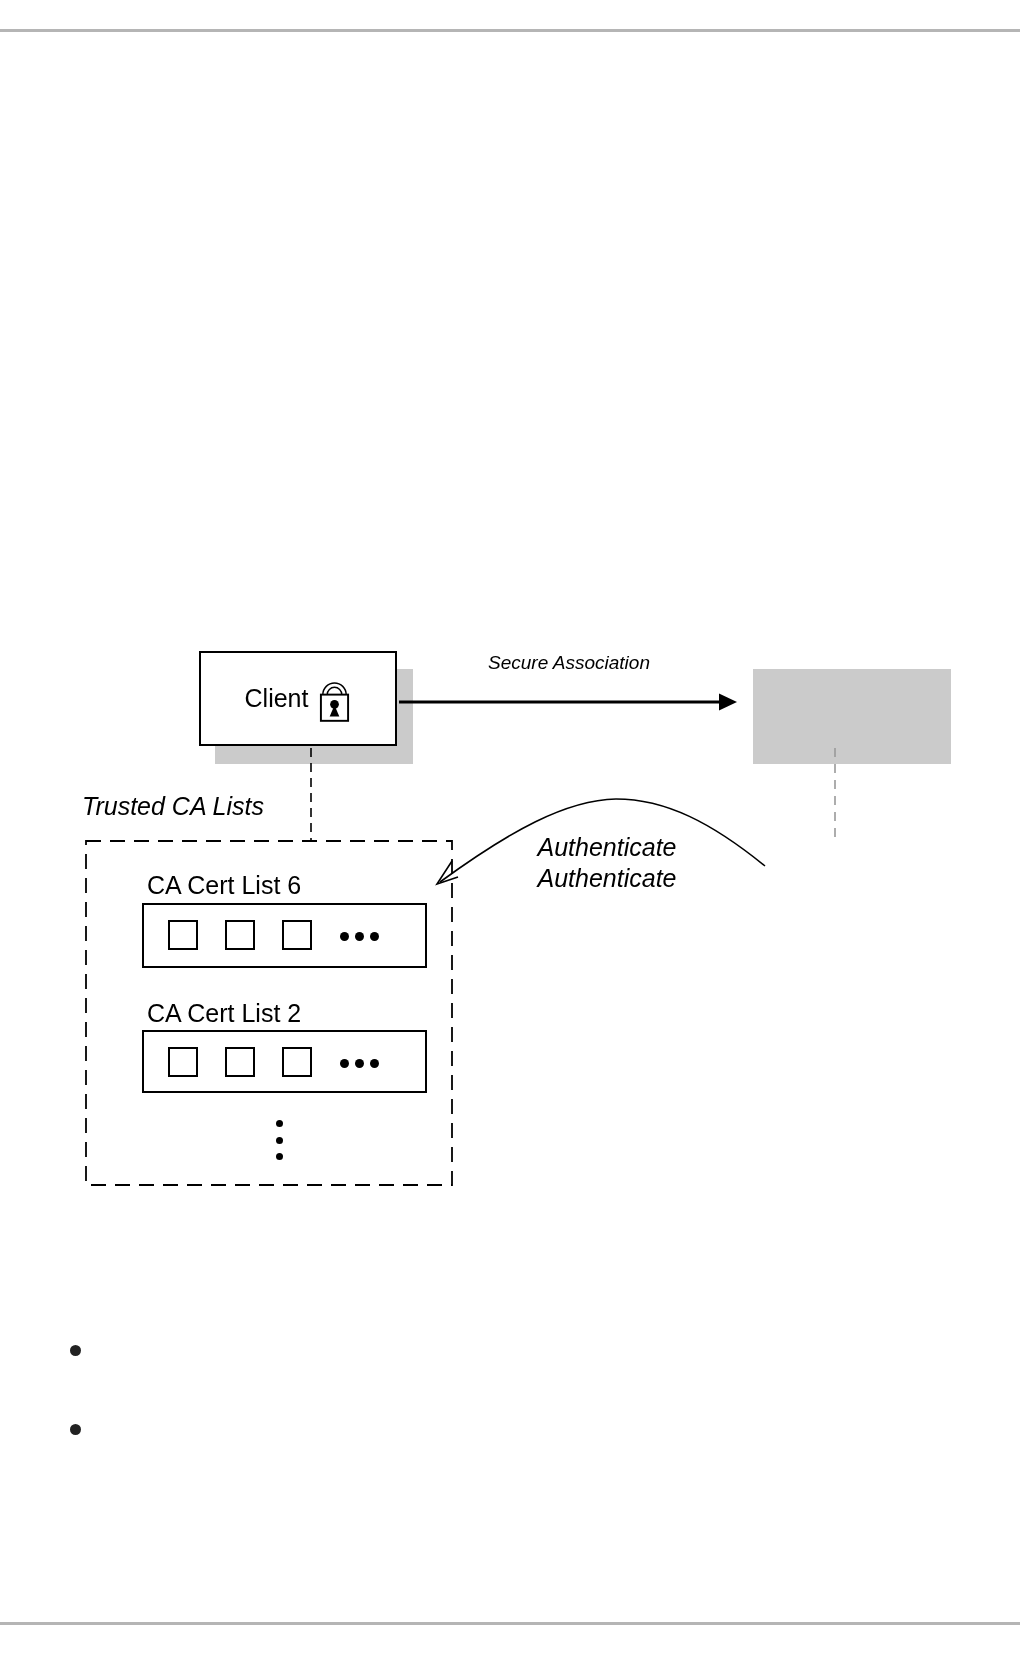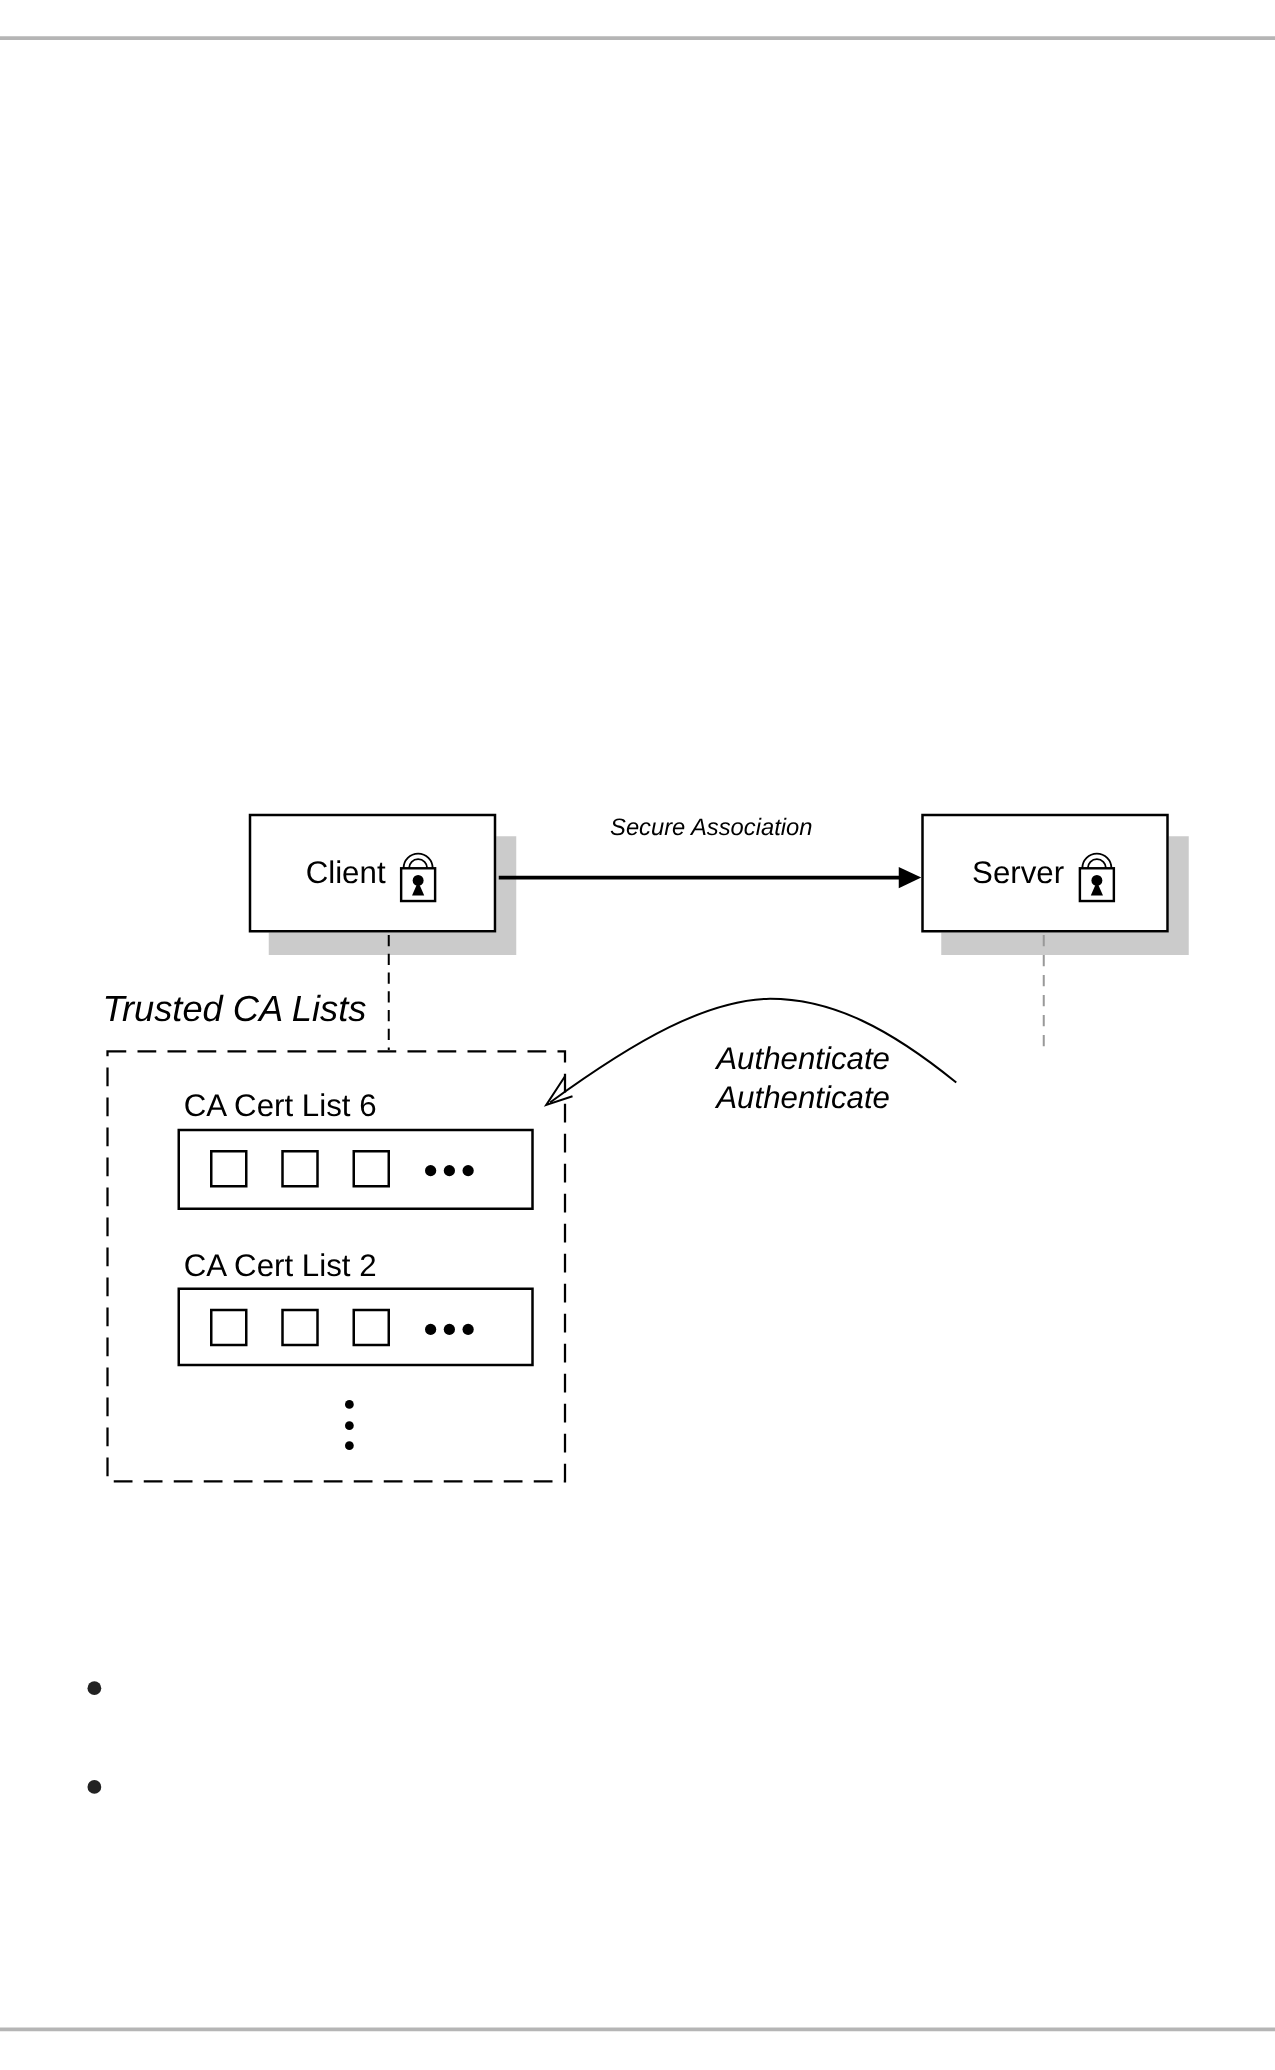--- a/index.html
+++ b/index.html
@@ -30,22 +30,22 @@
   .lock{width:33px;height:49px;flex:0 0 auto;}
 
   .client-shadow{left:215px;top:669px;width:198px;height:95px;}
   .client-box{left:199px;top:651px;align-items:center;}
   .server-shadow{left:753px;top:669px;width:198px;height:95px;}
   .server-box{left:737px;top:651px;}
 
   .label{position:absolute;line-height:1;white-space:nowrap;}
   .italic{font-style:italic;}
   .secure-label{left:419px;top:653px;width:300px;text-align:center;font-size:19px;}
-  .trusted-label{left:82px;top:794px;font-size:29px;}
-  .auth-label{left:502px;top:832px;width:210px;text-align:right;
+  .trusted-label{left:82px;top:794px;font-size:25px;}
+  .auth-label{left:502px;top:832px;width:210px;text-align:center;
               font-size:25px;line-height:31px;white-space:normal;}
 
   .ca-label{position:absolute;font-size:25px;line-height:1;}
   .ca-label-1{left:147px;top:873px;}
   .ca-label-2{left:147px;top:1001px;}
   .ca-rect{
     position:absolute;left:142px;width:285px;box-sizing:border-box;
     border:2px solid var(--ink);background:#fff;
   }
   .ca-rect-1{top:903px;height:65px;}
@@ -110,30 +110,20 @@
     <span class="node-label">Client</span>
     <svg class="lock" viewBox="0 0 34 50">
       <path d="M5 21 A12 12 0 0 1 29 21" fill="none" stroke="#000" stroke-width="1.5"></path>
       <path d="M9.5 21 A7.5 7.5 0 0 1 24.5 21" fill="none" stroke="#000" stroke-width="1.5"></path>
       <rect x="3" y="21" width="28" height="27" fill="#fff" stroke="#000" stroke-width="2"></rect>
       <circle cx="17" cy="31" r="4.5" fill="#000"></circle>
       <path d="M17 32 L12 43.5 L22 43.5 Z" fill="#000"></path>
     </svg>
   </div>
 
-  <div class="node-box server-box">
-    <span class="node-label">Server</span>
-    <svg class="lock" viewBox="0 0 34 50">
-      <path d="M5 21 A12 12 0 0 1 29 21" fill="none" stroke="#000" stroke-width="1.5"></path>
-      <path d="M9.5 21 A7.5 7.5 0 0 1 24.5 21" fill="none" stroke="#000" stroke-width="1.5"></path>
-      <rect x="3" y="21" width="28" height="27" fill="#fff" stroke="#000" stroke-width="2"></rect>
-      <circle cx="17" cy="31" r="4.5" fill="#000"></circle>
-      <path d="M17 32 L12 43.5 L22 43.5 Z" fill="#000"></path>
-    </svg>
-  </div>
 
   <div class="label italic secure-label">Secure Association</div>
 
   <div class="label italic trusted-label">Trusted CA Lists</div>
 
   <div class="label italic auth-label">
     <span>Authenticate</span><br>
     <span>Authenticate</span>
   </div>
 

